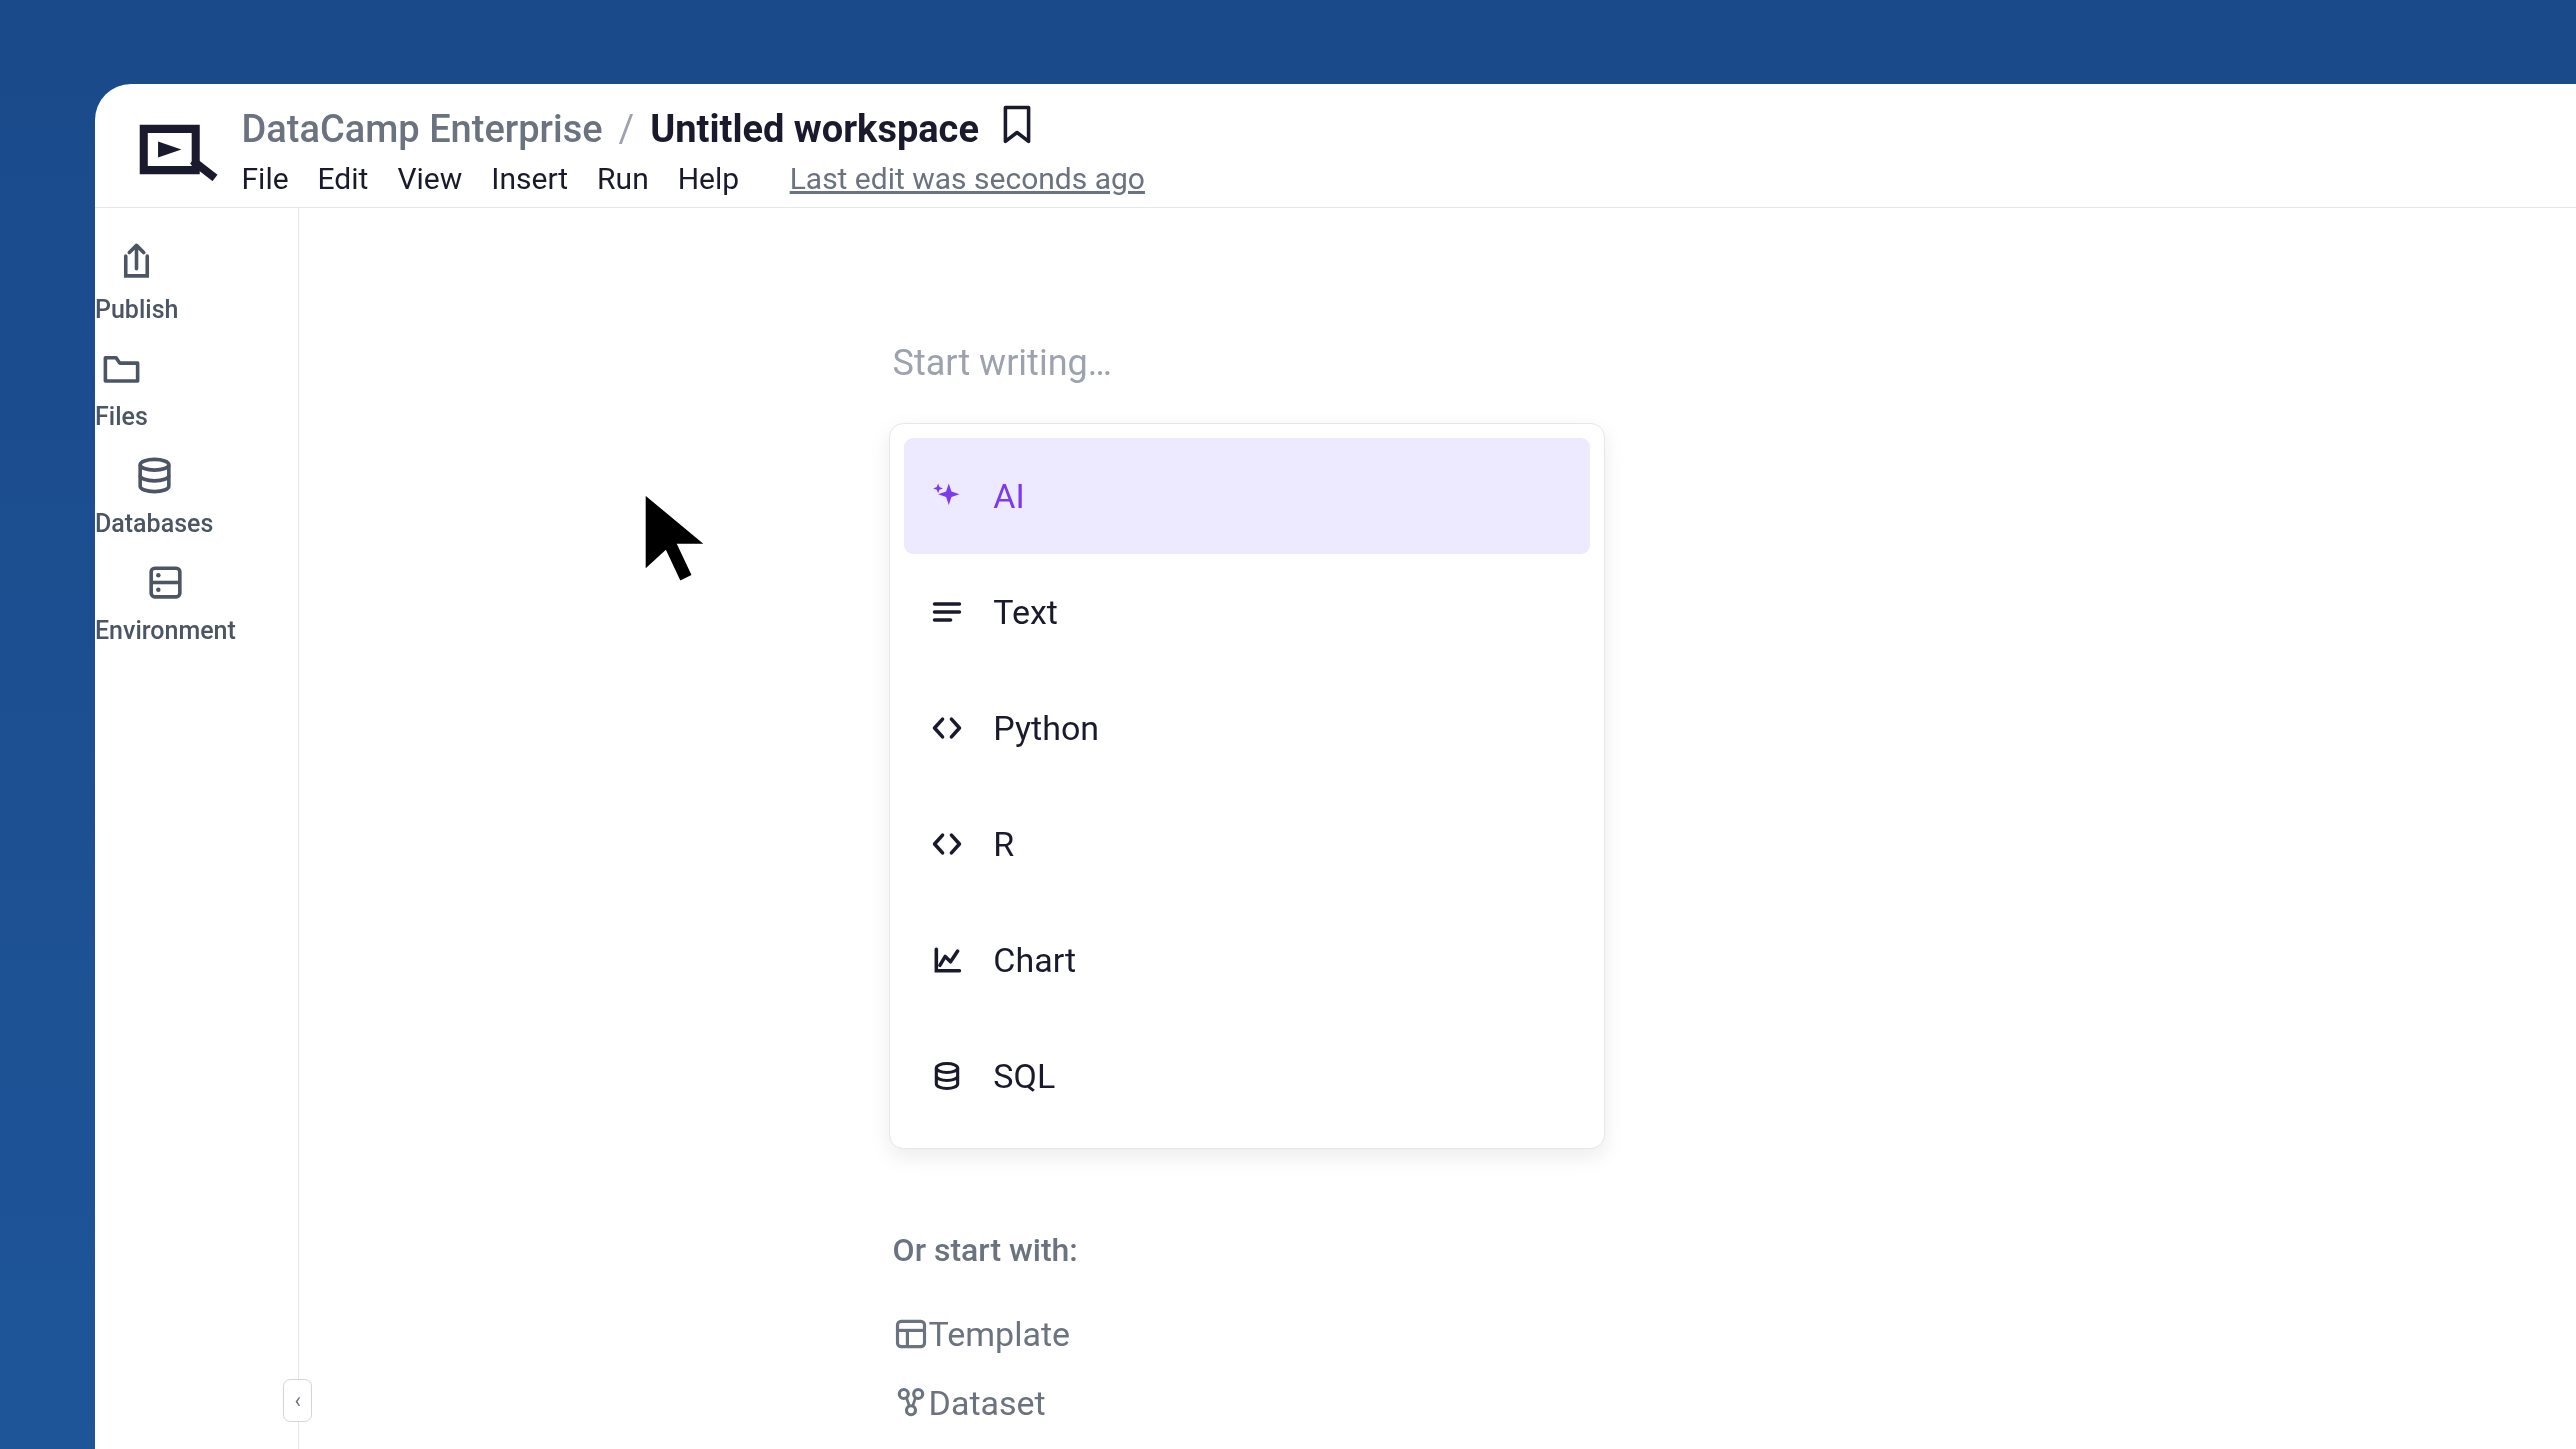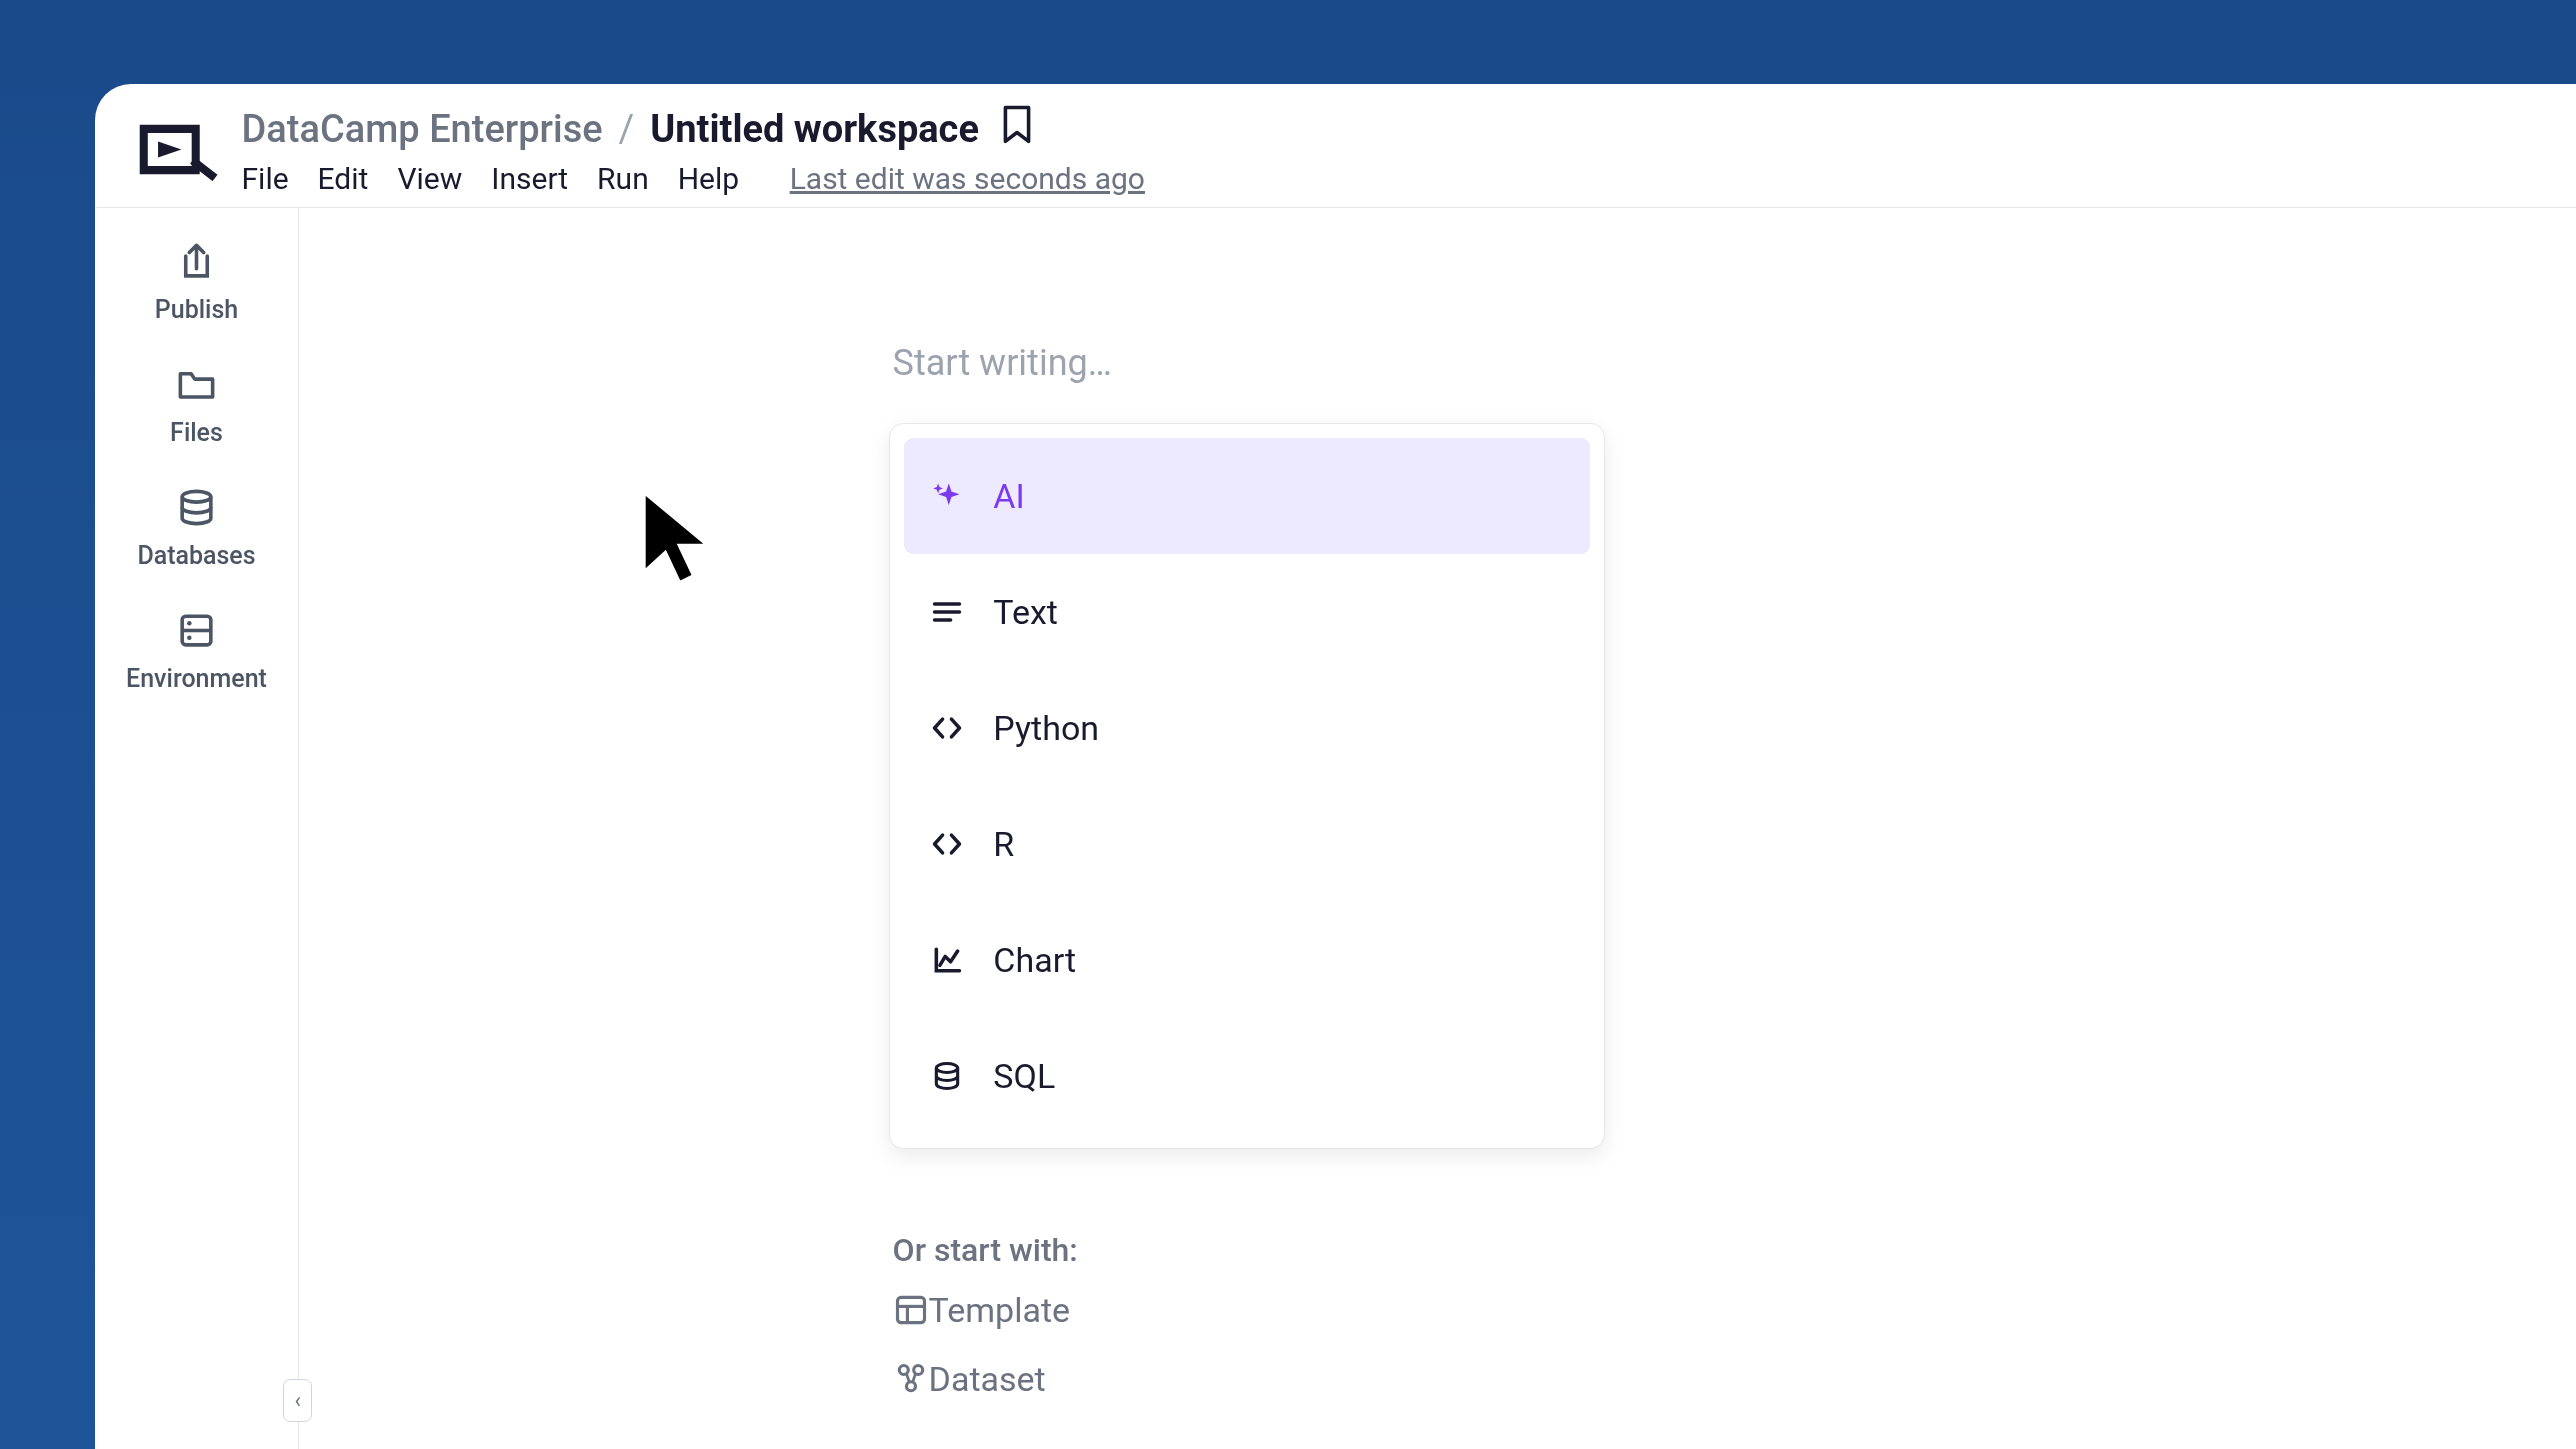--- a/index.html
+++ b/index.html
@@ -82,23 +82,23 @@
   display: flex;
   flex: 1;
   border-top: 1.8px solid #e5e7eb;
   position: relative;
 }
 .sidebar {
   width: 204px;
   border-right: 1.8px solid #e5e7eb;
   display: flex;
   flex-direction: column;
-  align-items: center;
+  align-items: flex-start;
   padding-top: 32px;
-  gap: 39px;
+  gap: 23px;
   position: relative;
 }
 .sidebar-item {
   display: flex;
   flex-direction: column;
   align-items: center;
   gap: 9px;
   cursor: pointer;
   color: #4b5563;
 }
@@ -162,21 +162,21 @@
   justify-content: center;
 }
 .start-with {
   margin-top: 82px;
   margin-left: 3.6px;
 }
 .start-with-label {
   font-size: 32px;
   color: #6b7280;
   font-weight: 500;
-  margin-bottom: 7px;
+  margin-bottom: 31px;
 }
 .start-with-item {
   display: flex;
   align-items: center;
   font-size: 34px;
   color: #6b7280;
   padding: 14.3px 0;
   cursor: pointer;
 }
 .start-with-item .icon-slot {

